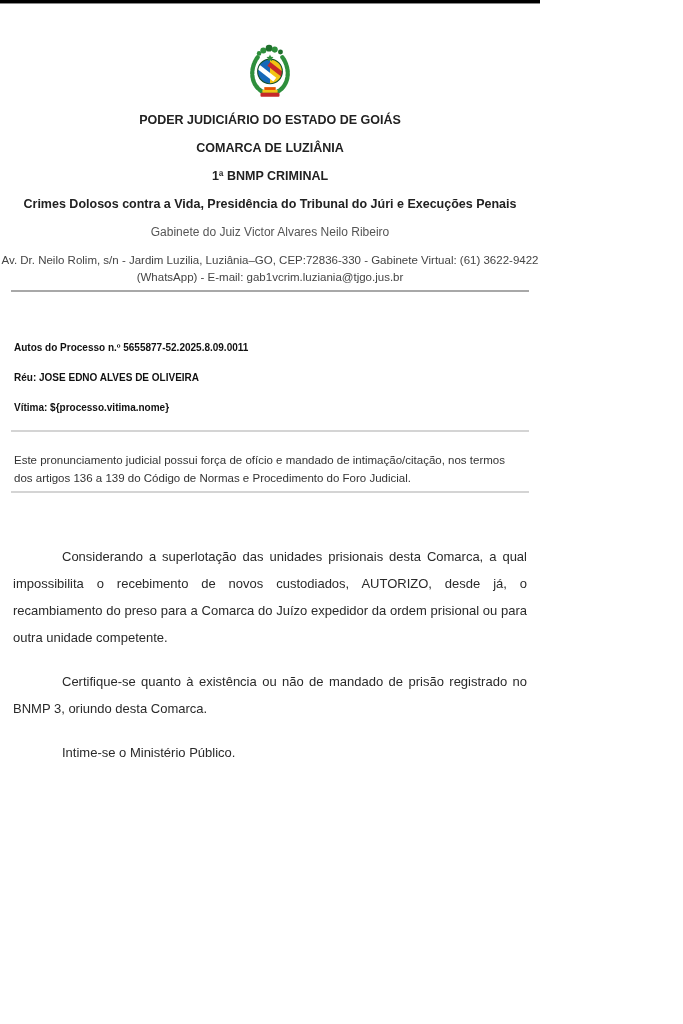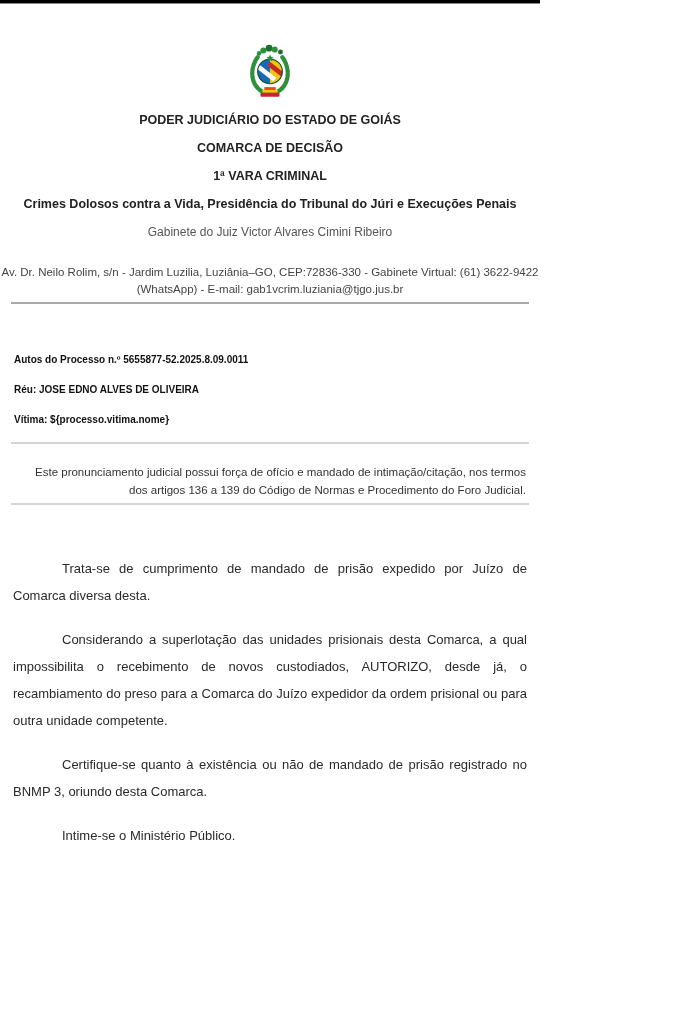--- a/index.html
+++ b/index.html
@@ -36,21 +36,21 @@
     font-weight: normal;
     font-size: 12px;
     line-height: 14px;
     margin-top: 14px;
     color: #555;
   }
   .address-line {
     text-align: center;
     font-size: 11.5px;
     line-height: 17px;
-    margin: 25px auto 0;
+    margin: 13px auto 0;
     max-width: 648px;
     color: #444;
   }
   hr.rule-dark {
     border: none;
     border-top: 2px solid #a8a8a8;
     margin: 4px 11px 0;
   }
   hr.rule-light {
     border: none;
@@ -73,21 +73,21 @@
   .decision-title {
     text-align: center;
     font-weight: bold;
     font-size: 14px;
     text-decoration: underline;
     margin-top: 44px;
     color: #111;
     letter-spacing: 0.3px;
   }
   .notice {
-    text-align: right;
+    text-align: left;
     font-size: 11.5px;
     line-height: 17.5px;
     color: #333;
     margin: 20px 14px 0;
   }
   .body-section { margin-top: 50px; }
   .body-par {
     font-size: 13px;
     line-height: 27px;
     text-align: justify;
@@ -129,43 +129,42 @@
         <circle cx="24" cy="31" r="13" fill="none" stroke="#12512b" stroke-width="1.2"></circle>
 
         <path d="M24 13.2 l1.1 2.4 2.6 0.3 -1.9 1.8 0.5 2.6 -2.3 -1.3 -2.3 1.3 0.5 -2.6 -1.9 -1.8 2.6 -0.3 Z" fill="#2e8f3c"></path>
 
         <rect x="18" y="47.5" width="12" height="3" fill="#e65100"></rect>
         <rect x="16" y="50.5" width="16" height="3" fill="#f2c413"></rect>
         <rect x="14" y="53.5" width="20" height="4" rx="1" fill="#c62828"></rect>
       </svg>
     </div>
     <div class="hdr-line">PODER JUDICIÁRIO DO ESTADO DE GOIÁS</div>
-    <div class="hdr-line">COMARCA DE DECISÃO</div>
-    <div class="hdr-line">1ª VARA CRIMINAL</div>
+    <div class="hdr-line">COMARCA DE LUZIÂNIA</div>
+    <div class="hdr-line">1ª BNMP CRIMINAL</div>
     <div class="hdr-line">Crimes Dolosos contra a Vida, Presidência do Tribunal do Júri e Execuções Penais</div>
-    <div class="office-line">Gabinete do Juiz Victor Alvares Cimini Ribeiro</div>
+    <div class="office-line">Gabinete do Juiz Victor Alvares Neilo Ribeiro</div>
     <div class="address-line">Av. Dr. Neilo Rolim, s/n - Jardim Luzilia, Luziânia–GO, CEP:72836-330 - Gabinete Virtual: (61) 3622-9422 (WhatsApp) - E-mail: gab1vcrim.luziania@tjgo.jus.br</div>
   </header>
 
   <hr class="rule-dark">
 
   <section class="case-info">
     <div class="case-line">Autos do Processo n.º 5655877-52.2025.8.09.0011</div>
     <div class="case-line">Réu: JOSE EDNO ALVES DE OLIVEIRA</div>
     <div class="case-line">Vítima: ${processo.vitima.nome}</div>
   </section>
 
   <hr class="rule-light">
 
   <section>
     <div class="notice">Este pronunciamento judicial possui força de ofício e mandado de intimação/citação, nos termos dos artigos 136 a 139 do Código de Normas e Procedimento do Foro Judicial.</div>
   </section>
 
   <hr class="rule-light2">
 
   <section class="body-section">
-    <p class="body-par">Trata-se de cumprimento de mandado de prisão expedido por Juízo de Comarca diversa desta.</p>
     <p class="body-par">Considerando a superlotação das unidades prisionais desta Comarca, a qual impossibilita o recebimento de novos custodiados, AUTORIZO, desde já, o recambiamento do preso para a Comarca do Juízo expedidor da ordem prisional ou para outra unidade competente.</p>
     <p class="body-par">Certifique-se quanto à existência ou não de mandado de prisão registrado no BNMP 3, oriundo desta Comarca.</p>
     <p class="body-par">Intime-se o Ministério Público.</p>
   </section>
 
 </div>
 
 </body></html>

